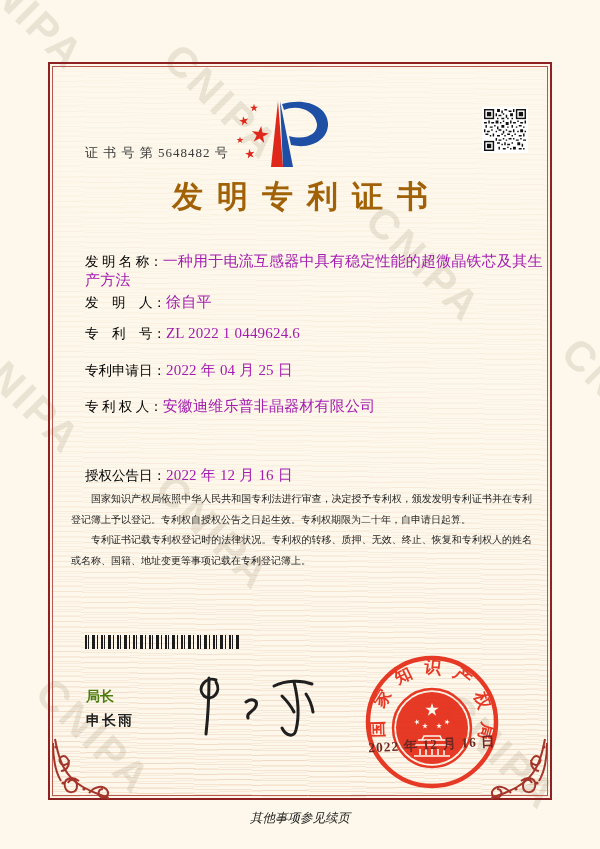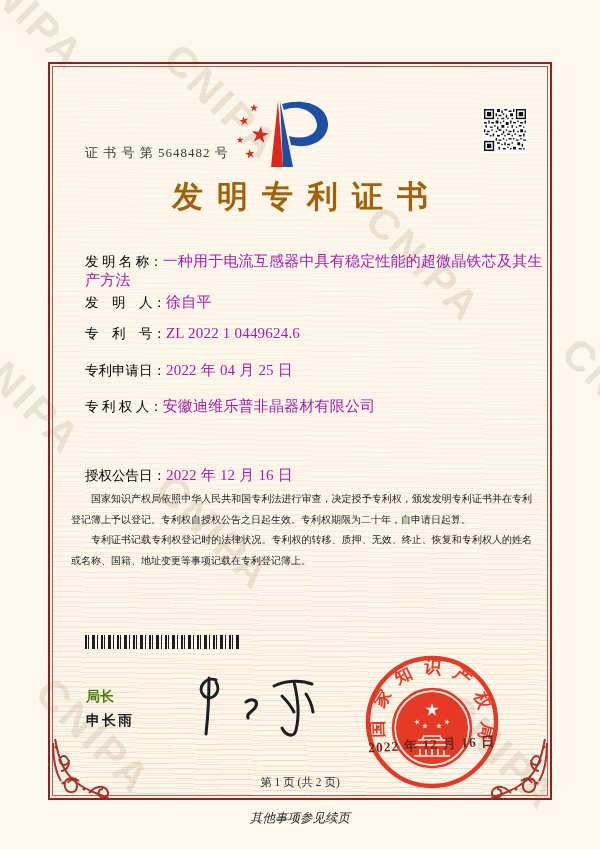--- a/index.html
+++ b/index.html
@@ -200,16 +200,15 @@
       <path d="M38,56 C44,49 52,48 56,53 C59,57 55,62 50,60 C46,58 47,52 52,52"></path>
     </g>
     <g fill="#a5352a">
       <circle cx="5" cy="10" r="1.6"></circle>
         <circle cx="12" cy="46" r="1.6"></circle>
       <circle cx="33" cy="52" r="1.6"></circle>
         <circle cx="56" cy="60" r="1.6"></circle>
     </g>
   </svg>
 
-  <div class="page-no">第 1 页 (共 2 页)</div>
   <div class="footer-note">其他事项参见续页</div>
 
 </div>
 
 </body></html>

